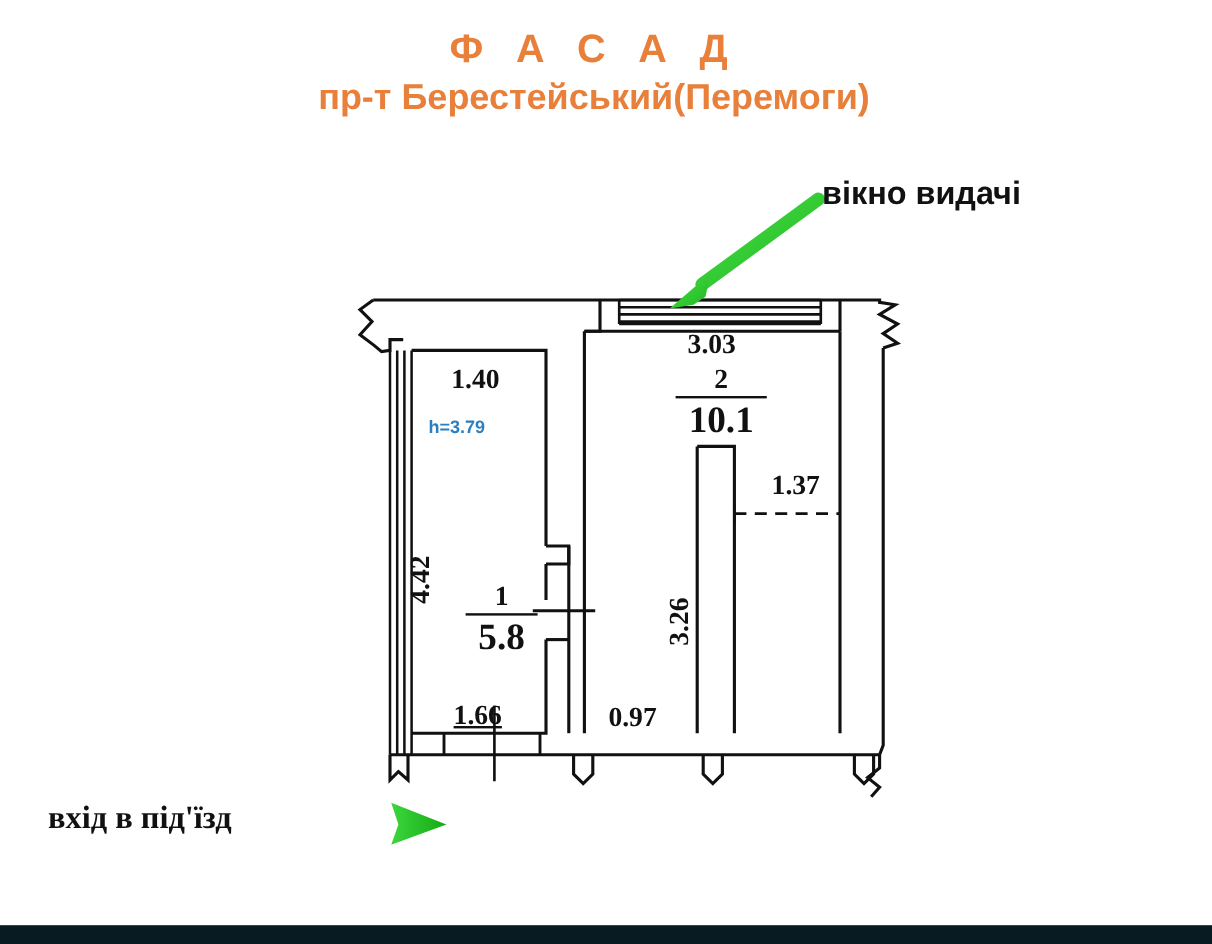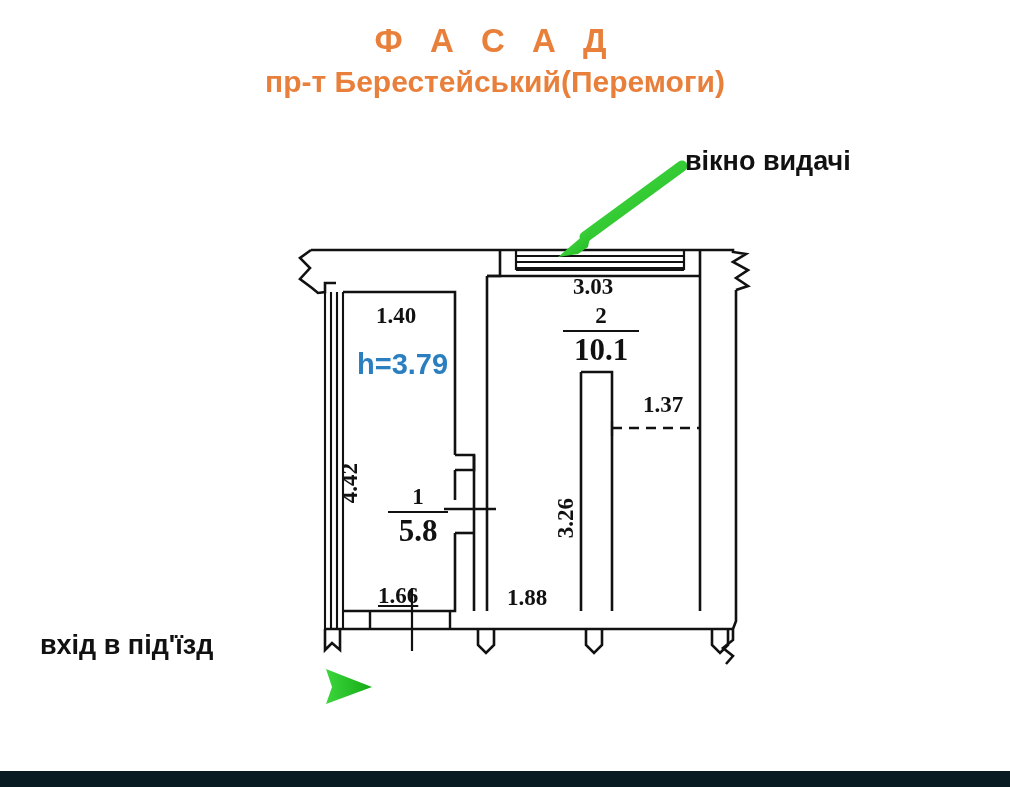--- a/index.html
+++ b/index.html
@@ -44,21 +44,21 @@
   
   .callout-label {
     position: absolute;
     font-family: "Liberation Sans", sans-serif;
     font-weight: bold;
     font-size: 27px;
     color: #111111;
     white-space: nowrap;
   }
   #label-window   { left: 685px; top: 146px; }
-  #label-entrance { left: 40px;  top: 630px; }
+  #label-entrance { left: 40px;  top: 666px; font-family: Liberation Serif, serif; }
 
   
   #plan-svg {
     position: absolute;
     left: 0; top: 0;
     width: 1010px;
     height: 787px;
   }
 
   
@@ -67,21 +67,21 @@
     font-family: "Liberation Serif", serif;
     font-weight: bold;
     font-size: 23px;
     color: #111111;
     white-space: nowrap;
   }
   .dim-vert {
     transform-origin: 50% 50%;
     transform: rotate(-90deg);
   }
-  .dim-blue { color: #2a7fc1; font-family: "Liberation Sans", sans-serif; font-size: 29px; }
+  .dim-blue { color: #2a7fc1; font-family: "Liberation Sans", sans-serif; font-size: 15px; }
 
   .room-frac {
     position: absolute;
     text-align: center;
     font-family: "Liberation Serif", serif;
     font-weight: bold;
     color: #111111;
     line-height: 1.04;
   }
   .room-frac .num { font-size: 23px; display: block; }
@@ -302,21 +302,21 @@
   <div class="room-frac" id="room2" style="left:563px; top:304px; width:76px;">
     <span class="num">2</span>
     <span class="bar"></span>
     <span class="den">10.1</span>
   </div>
 
   <div class="dim" id="d137" style="left:643px; top:392px;">1.37</div>
 
   <div class="dim dim-vert" id="d326" style="left:546px; top:505px;">3.26</div>
 
-  <div class="dim" id="d129" style="left:507px; top:585px;">1.88</div>
+  <div class="dim" id="d129" style="left:507px; top:585px;">0.97</div>
 
   <svg id="arrows" style="position:absolute;left:0;top:0;width:1010px;height:787px;pointer-events:none;">
     <defs>
       <linearGradient id="gA" x1="0" y1="0" x2="1" y2="1">
         <stop offset="0%" stop-color="#4ade4a"></stop>
         <stop offset="100%" stop-color="#1fb81f"></stop>
       </linearGradient>
       <linearGradient id="gB" x1="0" y1="0" x2="1" y2="0">
         <stop offset="0%" stop-color="#3dd63d"></stop>
         <stop offset="100%" stop-color="#14aa14"></stop>

